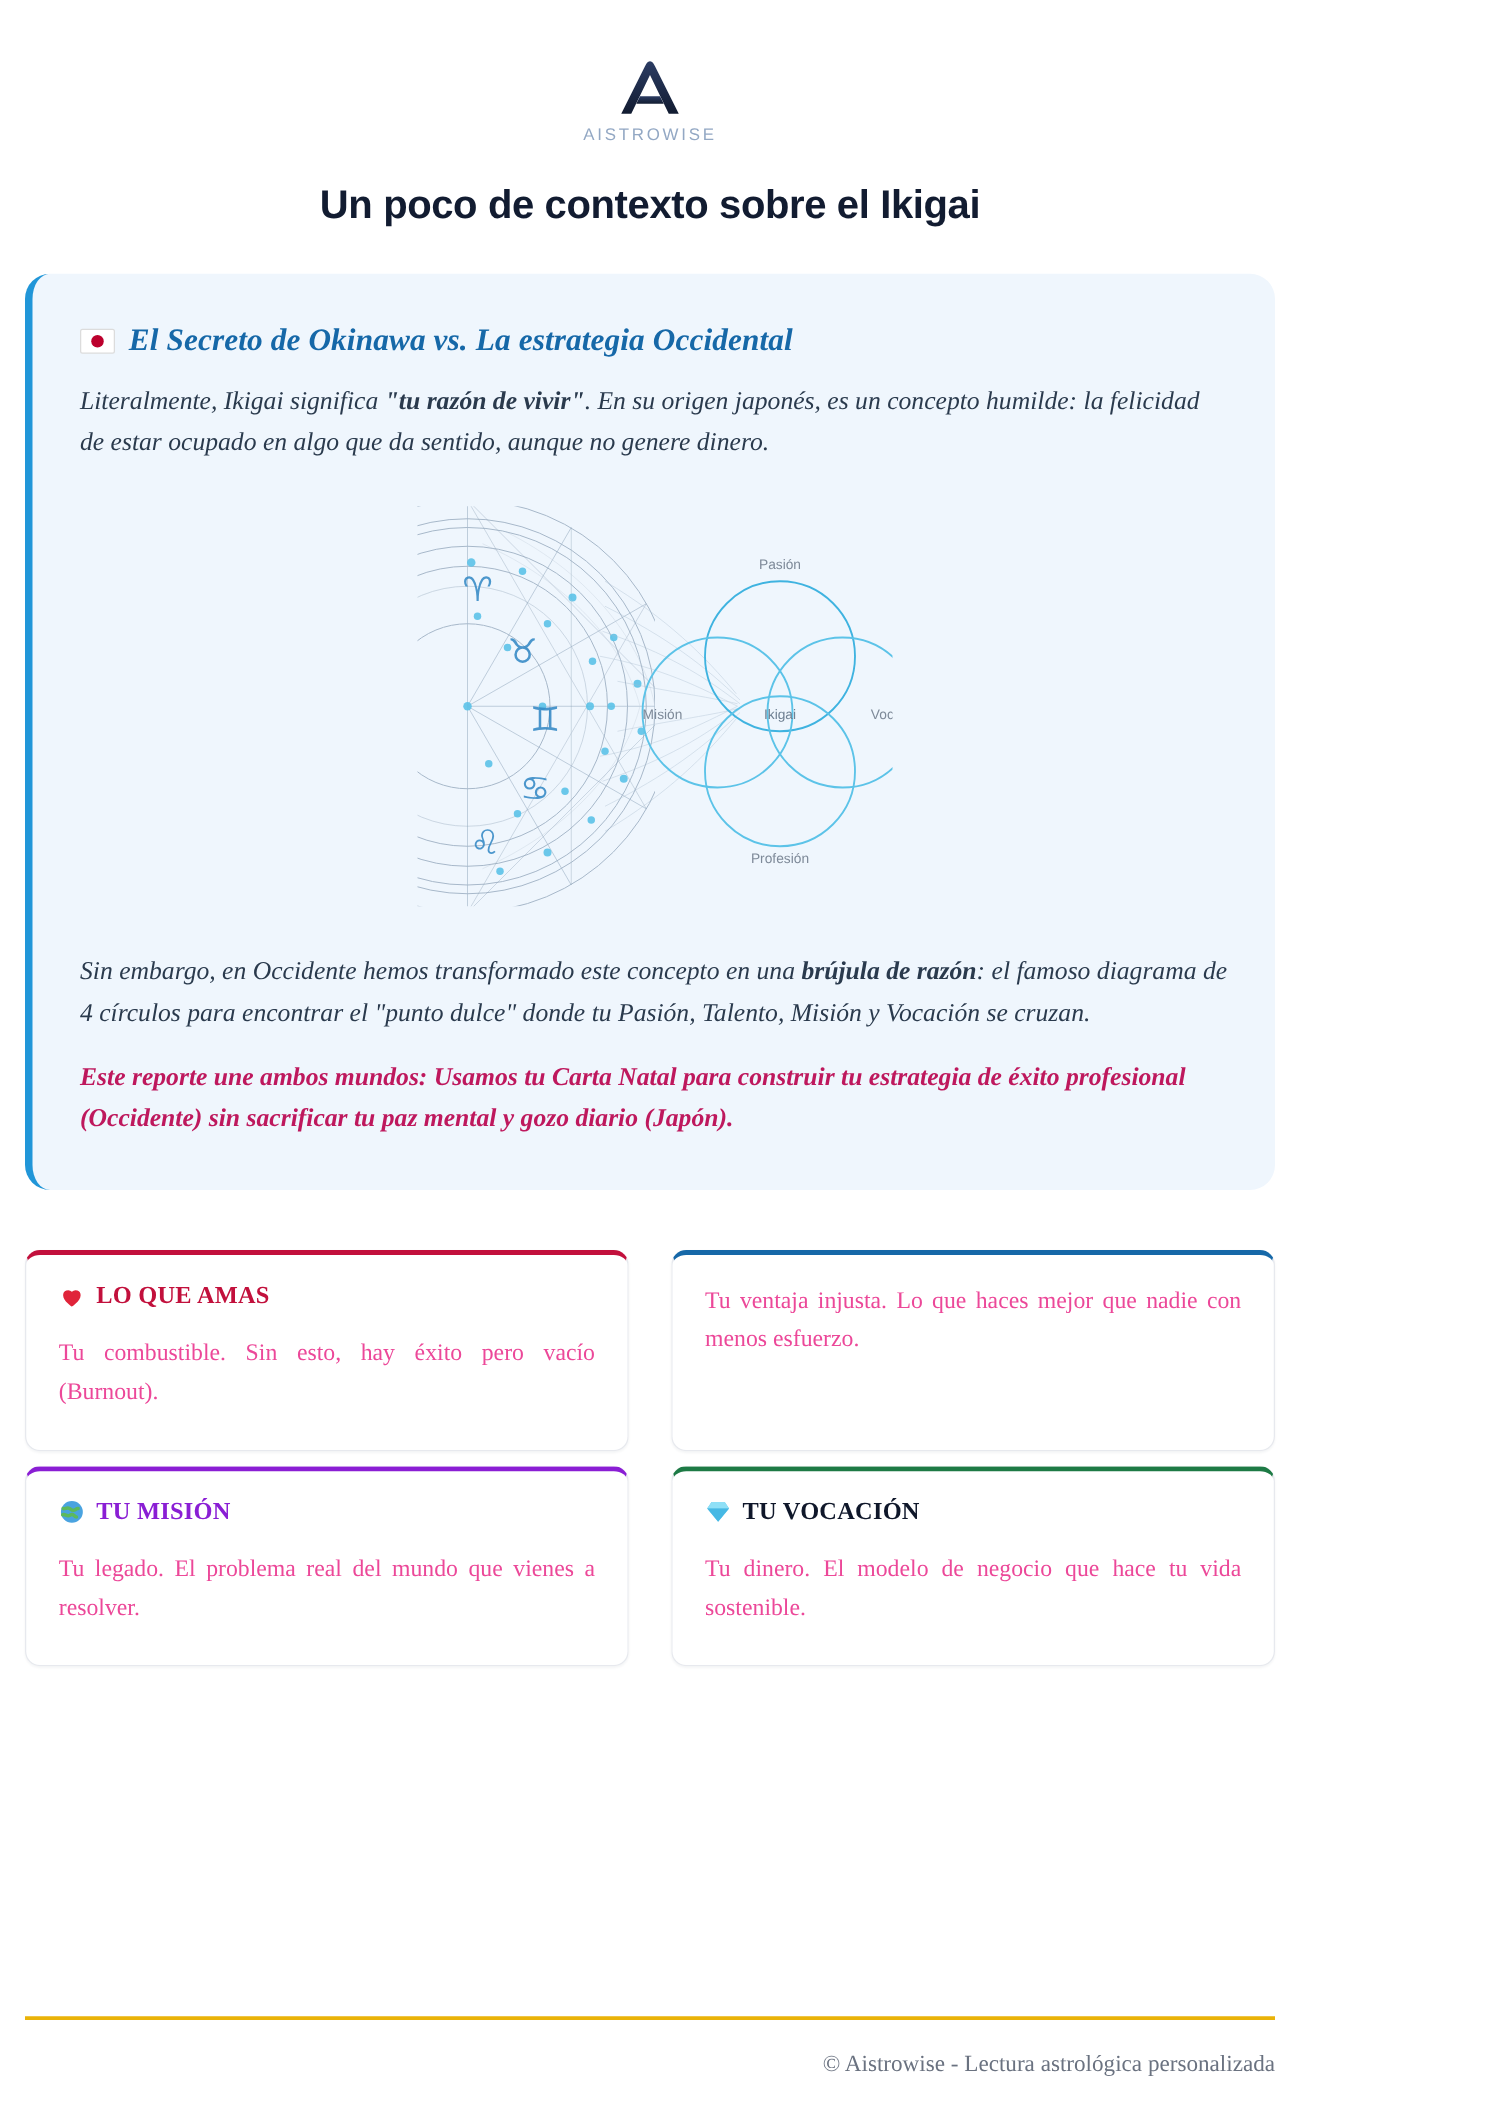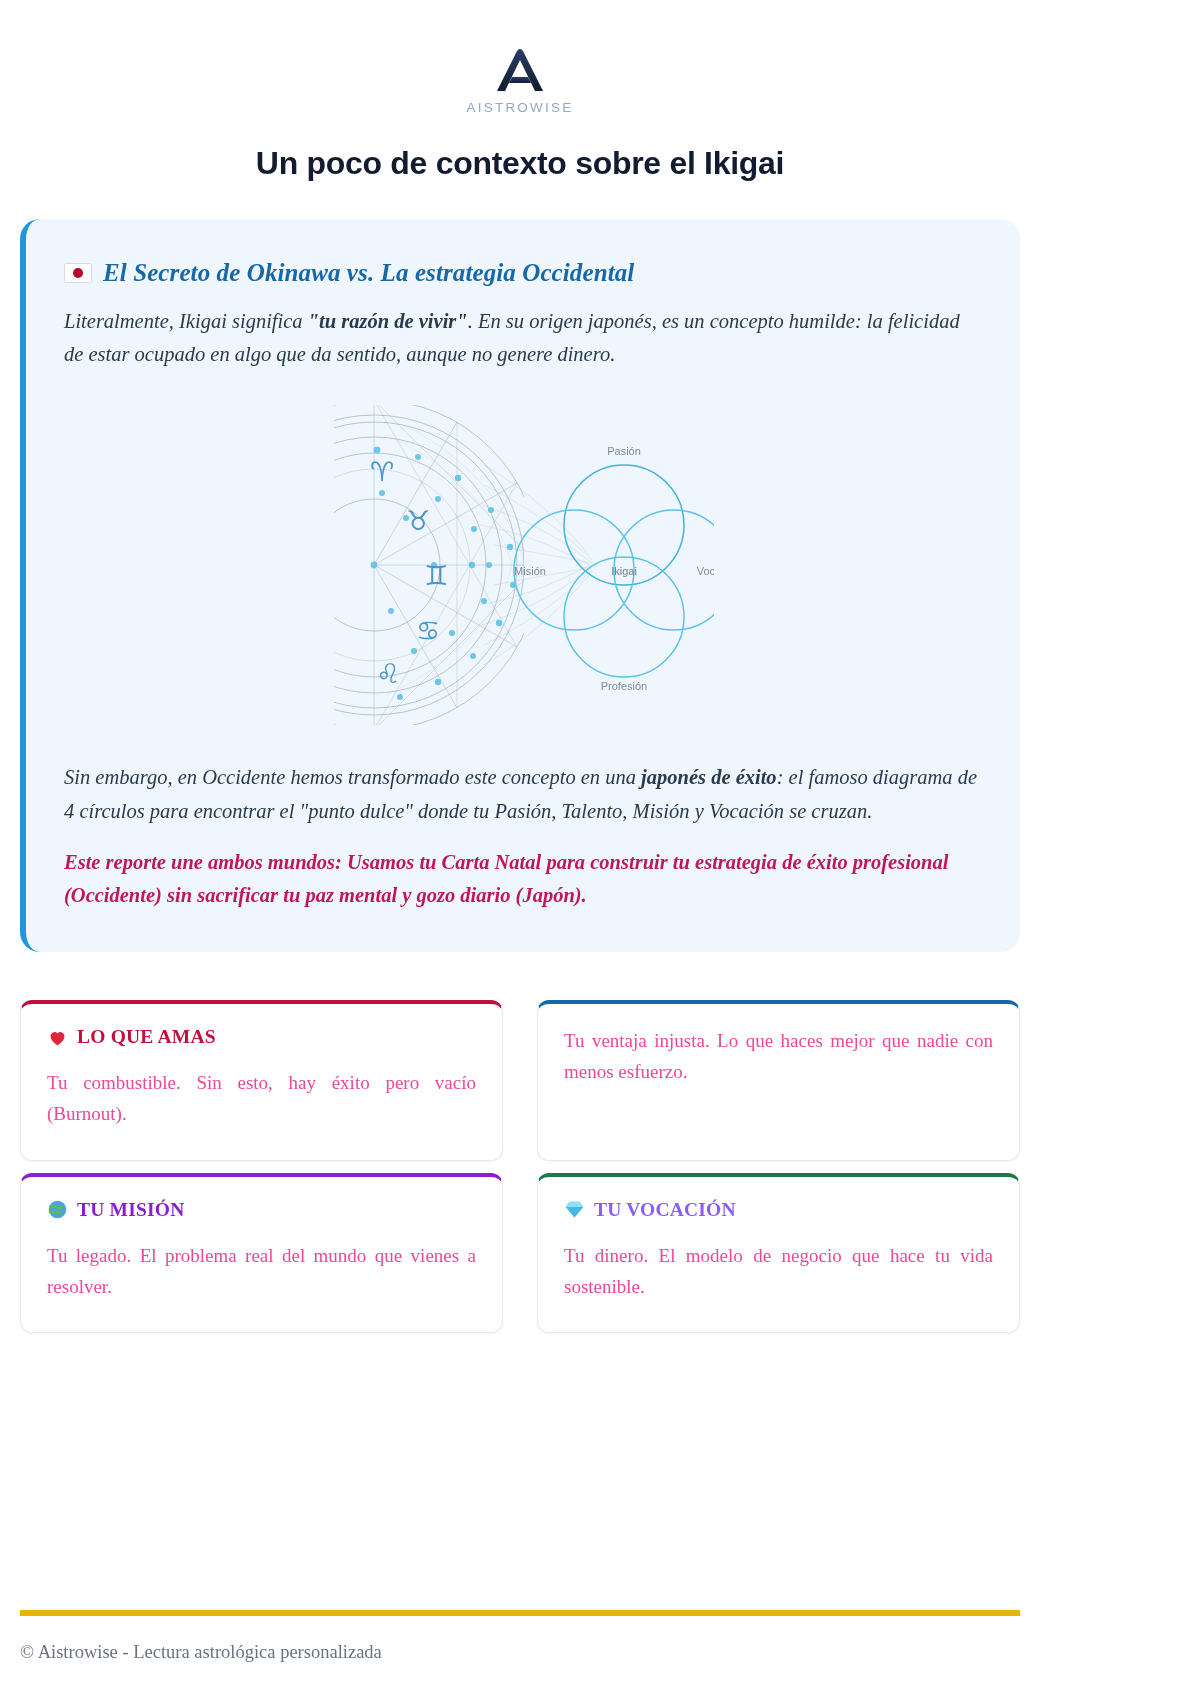--- a/index.html
+++ b/index.html
@@ -170,23 +170,23 @@
     flex: 0 0 auto;
     display: inline-block;
   }
 
   
   .footer {
     position: absolute;
     left: 20px;
     right: 20px;
     bottom: 34px;
-    border-top: 6px solid #eab308;
+    border-top: 3px solid #eab308;
     padding-top: 26px;
-    text-align: left;
+    text-align: right;
   }
   .footer-text {
     font-family: "Liberation Serif", serif;
     font-size: 18.5px;
     color: #6a7280;
   }
 </style>
 </head>
 <body>
 
@@ -318,21 +318,21 @@
             <text x="196" y="170" text-anchor="middle">Misión</text>
             <text x="385" y="170" text-anchor="middle">Vocación</text>
             <text x="290" y="285" text-anchor="middle">Profesión</text>
             <text x="290" y="170" text-anchor="middle" fill="#6f8092">Ikigai</text>
           </g>
         </g>
       </svg>
     </div>
 
     <p class="info-para">
-      <span>Sin embargo, en Occidente hemos transformado este concepto en una </span><b>japonés de éxito</b><span>: el famoso diagrama de 4 círculos para encontrar el "punto dulce" donde tu Pasión, Talento, Misión y Vocación se cruzan.</span>
+      <span>Sin embargo, en Occidente hemos transformado este concepto en una </span><b>brújula de razón</b><span>: el famoso diagrama de 4 círculos para encontrar el "punto dulce" donde tu Pasión, Talento, Misión y Vocación se cruzan.</span>
     </p>
 
     <p class="info-para accent">Este reporte une ambos mundos: Usamos tu Carta Natal para construir tu estrategia de éxito profesional (Occidente) sin sacrificar tu paz mental y gozo diario (Japón).</p>
   </section>
 
 
   <div class="pillars">
 
     <div class="pillar-card" style="border-top-color:#c2103c">
       <div class="pillar-title" style="color:#c2103c">
@@ -353,21 +353,21 @@
         <svg class="pill-icon" viewBox="0 0 24 24">
           <circle cx="12" cy="12" r="10" fill="#4aa3e0"></circle>
           <path d="M4 9c2 .4 3-.9 5-.4s2.6 2.2 4.4 2 2.6-1.8 4.3-1.6M3.6 14.6c2.2-.6 3 1 5 .9s2.4-1.6 4-1.1 2 2.3 3.6 2.3" stroke="#5cb95c" stroke-width="3.2" fill="none" stroke-linecap="round"></path>
         </svg>
         <span>TU MISIÓN</span>
       </div>
       <p class="pillar-body">Tu legado. El problema real del mundo que vienes a resolver.</p>
     </div>
 
     <div class="pillar-card" style="border-top-color:#1d7a45">
-      <div class="pillar-title" style="color:#8b5cf6">
+      <div class="pillar-title" style="color:#0f172a">
         <svg class="pill-icon" viewBox="0 0 24 24">
           <path d="M6 3h12l4 6-10 12L2 9z" fill="#5ec8ef"></path>
           <path d="M6 3 2 9h20l-4-6z" fill="#8fe0f7"></path>
           <path d="M12 21 2 9h20z" fill="#3fb3e0" opacity="0.75"></path>
         </svg>
         <span>TU VOCACIÓN</span>
       </div>
       <p class="pillar-body">Tu dinero. El modelo de negocio que hace tu vida sostenible.</p>
     </div>
 

